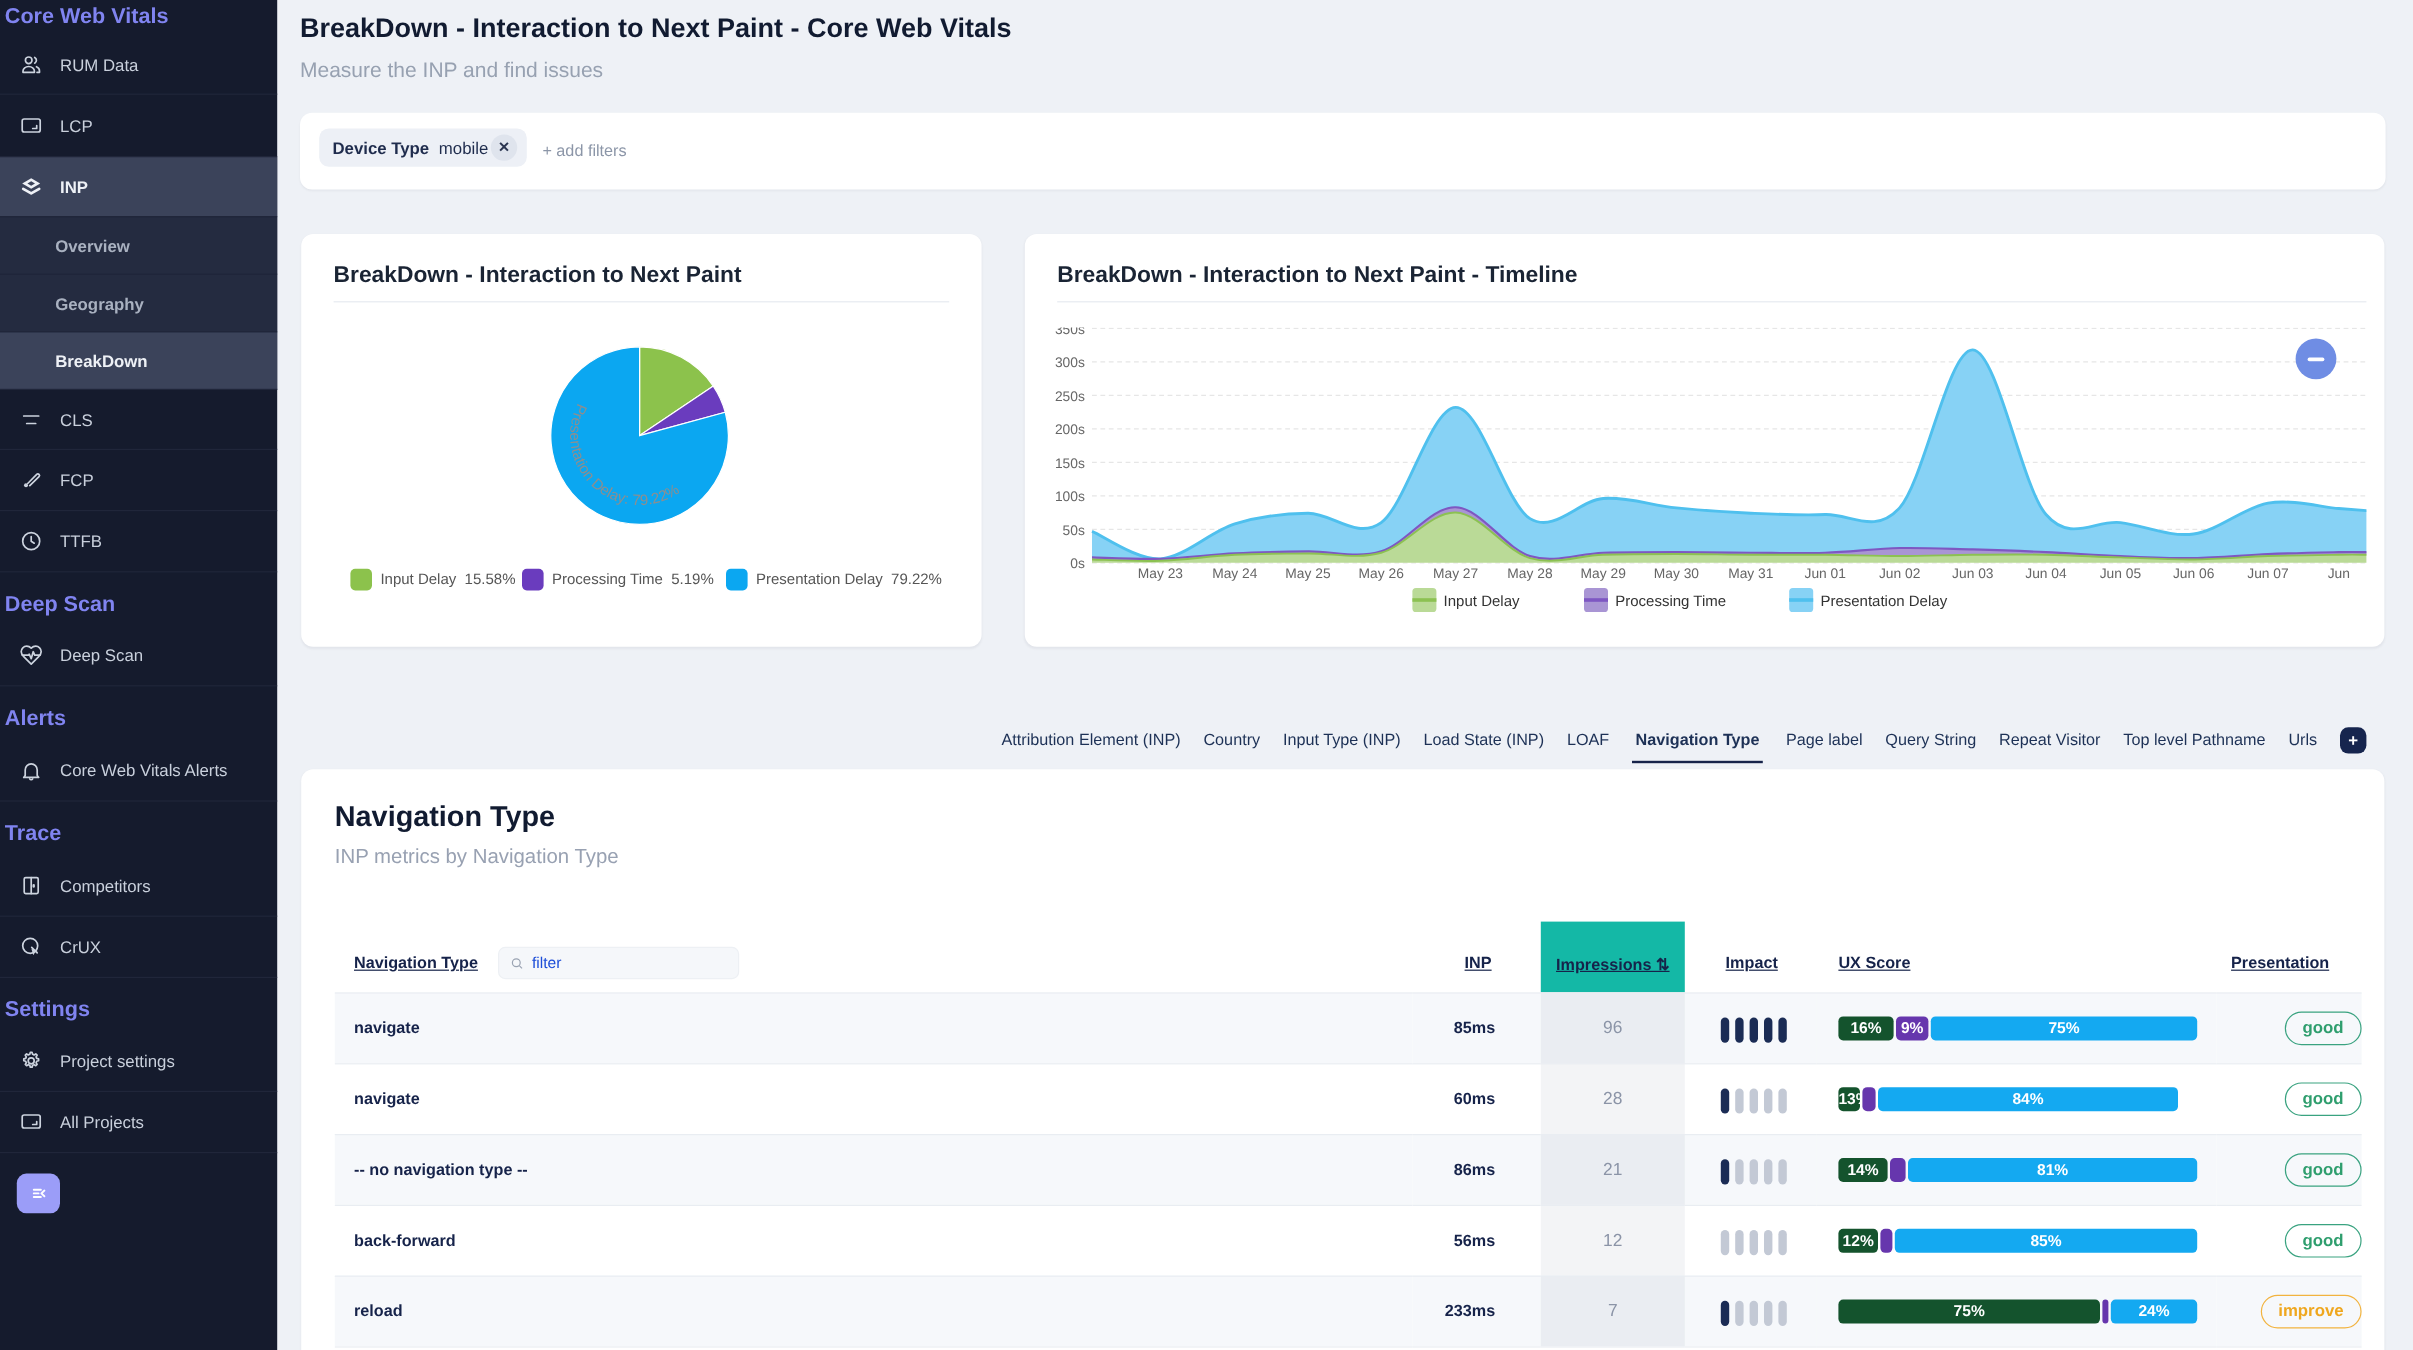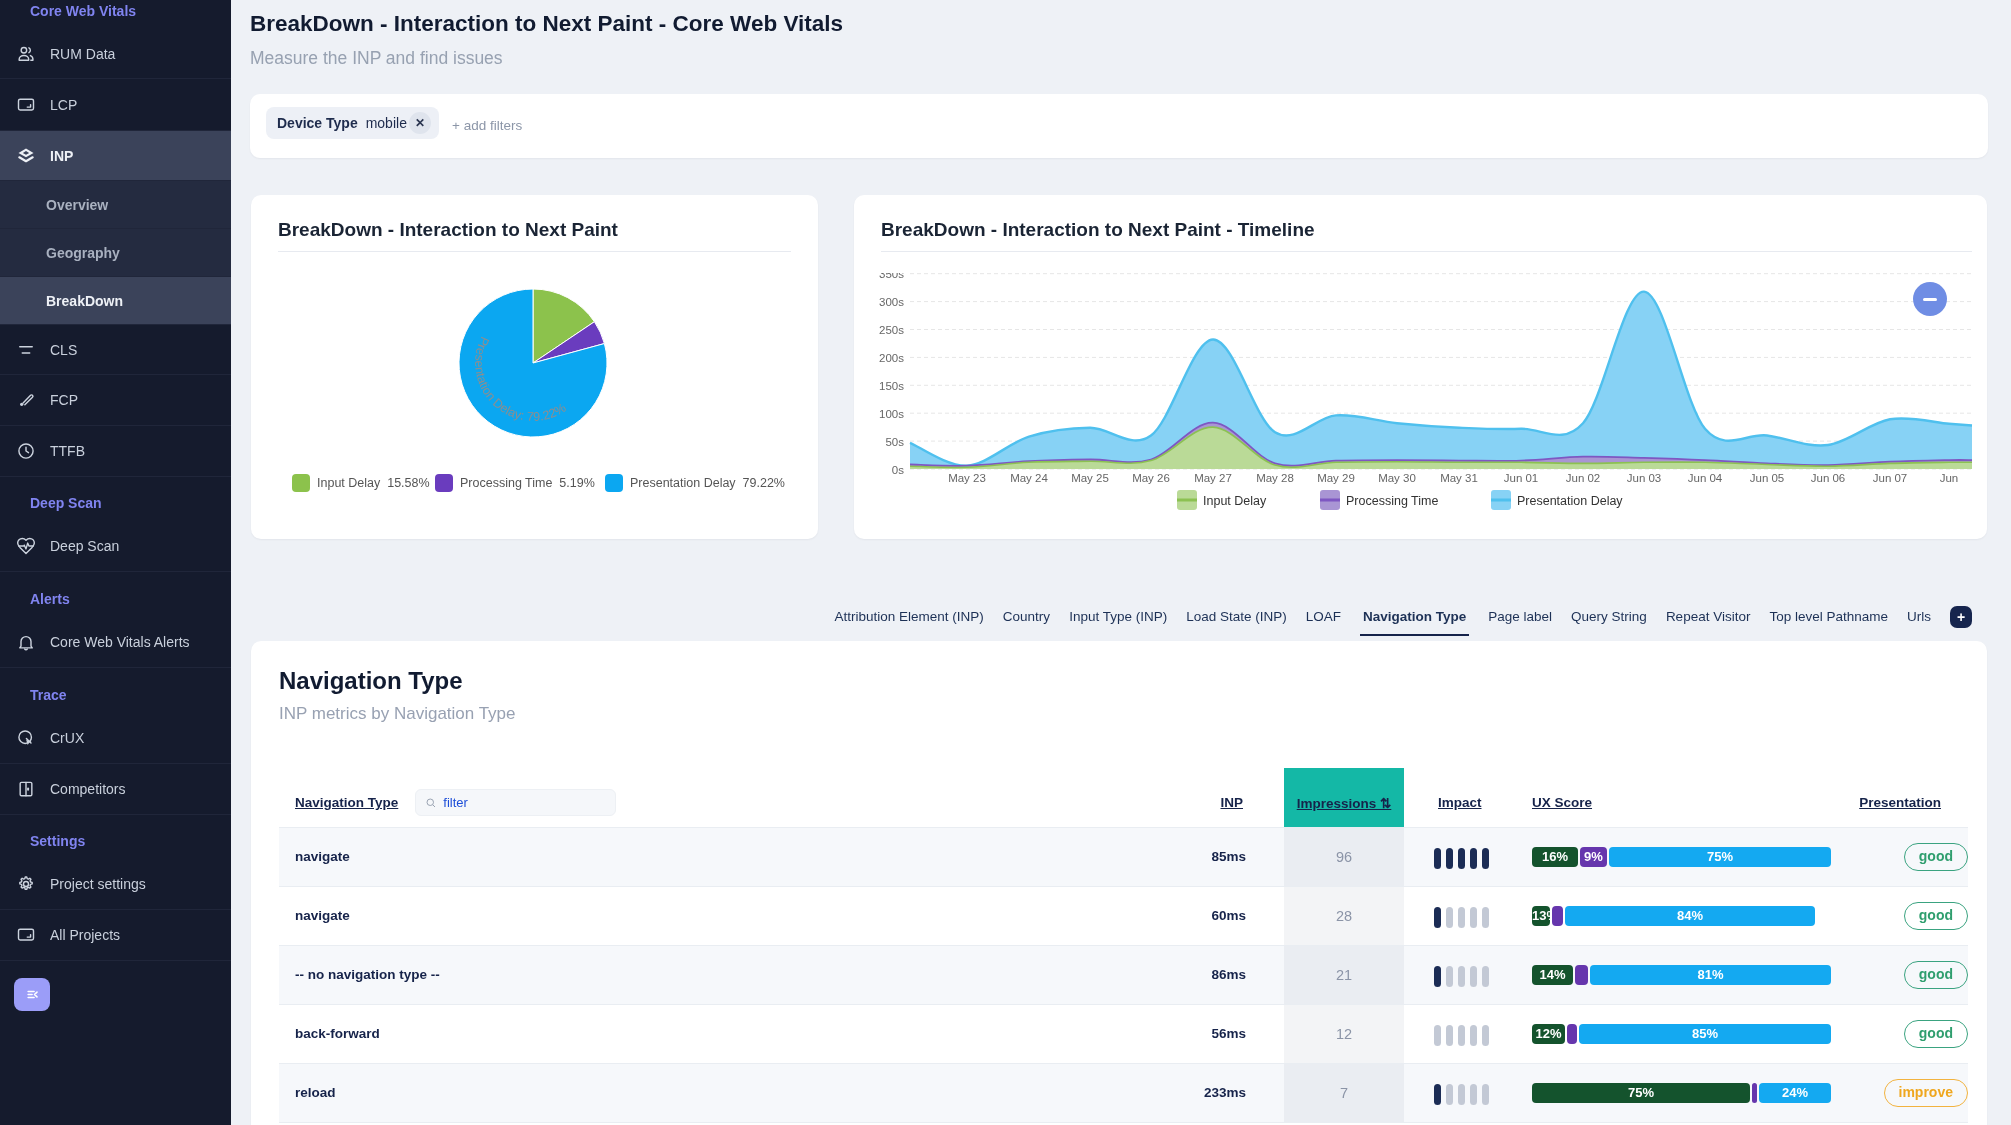--- a/index.html
+++ b/index.html
@@ -3,21 +3,21 @@
 <meta charset="utf-8">
 <style>
 * { margin:0; padding:0; box-sizing:border-box; }
 html,body { width:2011px; height:1125px; overflow:hidden; }
 body { font-family:"Liberation Sans", sans-serif; background:#eef1f6; }
 #app { position:relative; width:2011px; height:1125px; }
 aside { position:absolute; left:0; top:0; width:231px; height:1125px; background:#151b2d; }
 .main { position:absolute; left:218px; top:0; width:1780px; height:1125px; }
 .card { position:absolute; background:#fff; border-radius:10px; box-shadow:0 1px 2px rgba(16,24,40,.05); }
 
-.sb-h { padding-left:30px; color:#8084f0; font-size:14px; font-weight:bold; display:flex; align-items:center; padding-top:8px; }
+.sb-h { padding-left:4px; color:#8084f0; font-size:18px; font-weight:bold; display:flex; align-items:center; padding-top:8px; }
 .sb-h.f { height:29px !important; padding-top:3px; align-items:flex-start; }
 .sb-i { display:flex; align-items:center; color:#c9d0dc; font-size:14px; font-weight:500; border-bottom:1px solid #20263a; padding-left:16px; }
 .sb-i svg { width:20px; height:20px; margin-right:14px; flex:0 0 20px; }
 .sb-sub { padding-left:46px; background:#242b40; color:#a9b1c0; font-weight:600; }
 .sb-act { background:#3b435a !important; color:#eef1f6 !important; font-weight:bold; }
 
 .h1 { position:absolute; left:32px; top:11px; font-size:22.5px; font-weight:bold; color:#111b31; }
 .hsub { position:absolute; left:32px; top:48px; font-size:17.5px; color:#97a1b1; }
 
 .fcard { left:32px; top:94px; width:1738px; height:64px; }
@@ -115,29 +115,29 @@
           <path d="M19 14c1.5-1.5 3-3.2 3-5.5A5.5 5.5 0 0 0 16.5 3c-1.8 0-3 .5-4.5 2-1.5-1.5-2.7-2-4.5-2A5.5 5.5 0 0 0 2 8.5c0 2.3 1.5 4 3 5.5l7 7z"></path>
           <path d="M3.2 12h6.3l.5-1 2 4.5 2-7 1.5 3.5h5.3"></path>
         </svg>Deep Scan</div>
 <div class="sb-h" style="height:45px">Alerts</div>
 <div class="sb-i" style="height:51px"><svg viewBox="0 0 24 24" fill="none" stroke="#ccd3de" stroke-width="1.7" stroke-linecap="round" stroke-linejoin="round">
           <path d="M6 17v-5.5a6 6 0 0 1 12 0V17l1.5 2h-15z"></path>
           <path d="M10.5 20.5a1.8 1.8 0 0 0 3 0"></path>
         </svg>Core Web Vitals Alerts</div>
 <div class="sb-h" style="height:45px">Trace</div>
 <div class="sb-i" style="height:51px"><svg viewBox="0 0 24 24" fill="none" stroke="#ccd3de" stroke-width="1.7" stroke-linecap="round" stroke-linejoin="round">
+          <rect x="5" y="4" width="14" height="16" rx="1.5"></rect>
+          <path d="M12 4v16"></path>
+          <path d="M14.5 11.5v1.5" stroke-width="2.4"></path>
+        </svg>Competitors</div>
+<div class="sb-i" style="height:51px"><svg viewBox="0 0 24 24" fill="none" stroke="#ccd3de" stroke-width="1.7" stroke-linecap="round" stroke-linejoin="round">
           <circle cx="11" cy="11" r="7.5"></circle>
           <path d="m12.5 12.5 5.5 5.5"></path>
           <path d="M14 20.5 12.2 14l6.3 2.2-2.5 1.3z" fill="#ccd3de" stroke="none"></path>
         </svg>CrUX</div>
-<div class="sb-i" style="height:51px"><svg viewBox="0 0 24 24" fill="none" stroke="#ccd3de" stroke-width="1.7" stroke-linecap="round" stroke-linejoin="round">
-          <rect x="5" y="4" width="14" height="16" rx="1.5"></rect>
-          <path d="M12 4v16"></path>
-          <path d="M14.5 11.5v1.5" stroke-width="2.4"></path>
-        </svg>Competitors</div>
 <div class="sb-h" style="height:44px">Settings</div>
 <div class="sb-i" style="height:51px"><svg viewBox="0 0 24 24" fill="none" stroke="#ccd3de" stroke-width="1.7" stroke-linecap="round" stroke-linejoin="round">
           <circle cx="12" cy="12" r="3"></circle>
           <path d="M12.9 3.6h-1.8l-.5 1.9-1.5.6-1.7-1-1.3 1.3 1 1.7-.6 1.5-1.9.5v1.8l1.9.5.6 1.5-1 1.7 1.3 1.3 1.7-1 1.5.6.5 1.9h1.8l.5-1.9 1.5-.6 1.7 1 1.3-1.3-1-1.7.6-1.5 1.9-.5v-1.8l-1.9-.5-.6-1.5 1-1.7-1.3-1.3-1.7 1-1.5-.6z"></path>
         </svg>Project settings</div>
 <div class="sb-i" style="height:51px"><svg viewBox="0 0 24 24" fill="none" stroke="#ccd3de" stroke-width="1.7" stroke-linecap="round" stroke-linejoin="round">
           <rect x="3" y="5" width="18" height="13" rx="2"></rect>
           <path d="M13.5 14.5h4v-3"></path>
         </svg>All Projects</div>
 <div style="position:absolute;left:14px;top:978px;width:36px;height:33px;border-radius:8px;background:#9b9df8;display:flex;align-items:center;justify-content:center;">

